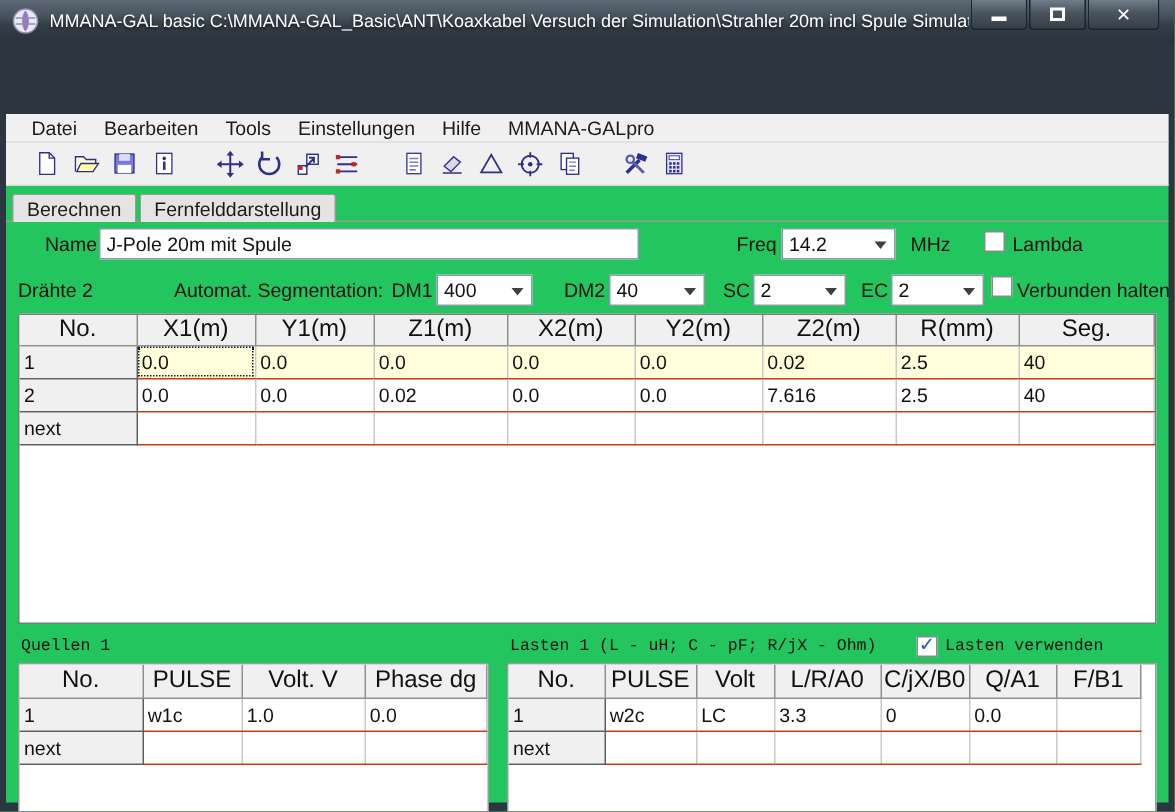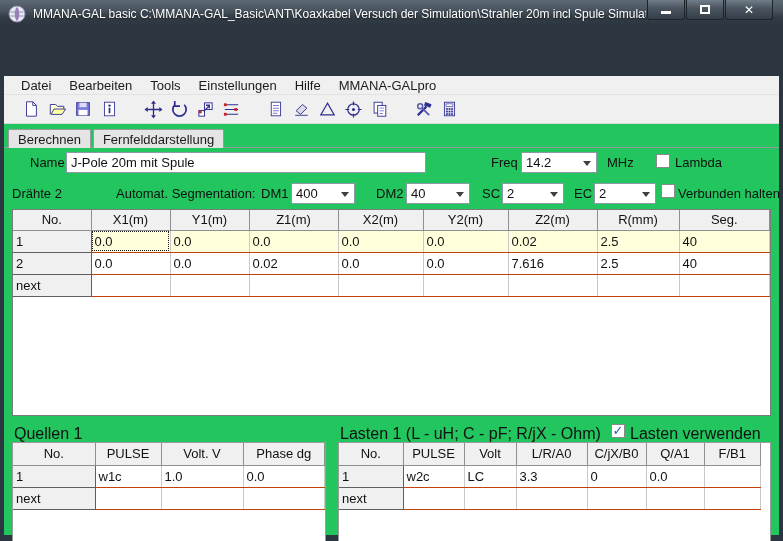--- a/index.html
+++ b/index.html
@@ -52,32 +52,32 @@
   .combo .arrow { margin-left:auto; margin-right:5px; width:0; height:0;
     border:4px solid transparent; border-top:5px solid #404040; margin-top:5px; }
   .checkbox { position:absolute; width:14px; height:14px; background:#fff; border:1px solid #8a8a8a;
     display:flex; align-items:center; justify-content:center; cursor:pointer; }
   .checkbox.checked::after { content:"✓"; color:#2456c6; font-size:13px; font-weight:bold;
     line-height:1; margin-top:-1px; font-family:"DejaVu Sans",sans-serif; }
 
   
   .grid-wrap { position:absolute; background:#fff; border:1px solid #7b7b7b; overflow:hidden; }
   table.grid { border-collapse:collapse; table-layout:fixed; width:100%; }
-  table.grid th { background:#f0f0f0; font-weight:normal; font-size:13px; color:#111;
+  table.grid th { background:#f0f0f0; font-weight:normal; font-size:16px; color:#111;
     border-right:1px solid #8f8f8f; border-bottom:1px solid #8f8f8f; height:20px; text-align:center; }
   table.grid td { font-size:13px; color:#111; height:22px; padding:0 3px;
     border-right:1px solid #c9c9c9; border-bottom:1px solid #c2410c; background:#fff;
     overflow:hidden; white-space:nowrap; }
   table.grid td.rowhdr { background:#f0f0f0; border-right:1px solid #5e5e5e;
     border-bottom:1px solid #5e5e5e; }
   table.grid tr.hl td { background:#ffffdc; }
   table.grid tr.hl td.rowhdr { background:#f0f0f0; }
   td.focused { outline:1px dotted #1a1a1a; outline-offset:-2px; }
 
-  .panel-label { position:absolute; font-size:16px; color:#111; white-space:nowrap; }
+  .panel-label { position:absolute; font-size:11px; color:#111; white-space:nowrap;font-family:Liberation Mono, monospace; }
 
   
   .hscroll { position:absolute; left:0; right:0; bottom:0; height:17px; background:#f0f0f0;
     border-top:1px solid #d9d9d9; }
   .hs-arrow { position:absolute; top:0; width:17px; height:16px; display:flex;
     align-items:center; justify-content:center; cursor:pointer; }
   .hs-arrow.left { left:0; } .hs-arrow.right { right:0; }
   .tri-l { width:0; height:0; border:4px solid transparent; border-right:5px solid #4d6185; }
   .tri-r { width:0; height:0; border:4px solid transparent; border-left:5px solid #4d6185; }
   .hs-thumb { position:absolute; top:1px; left:18px; width:42px; height:14px; background:#cfcfcf;

